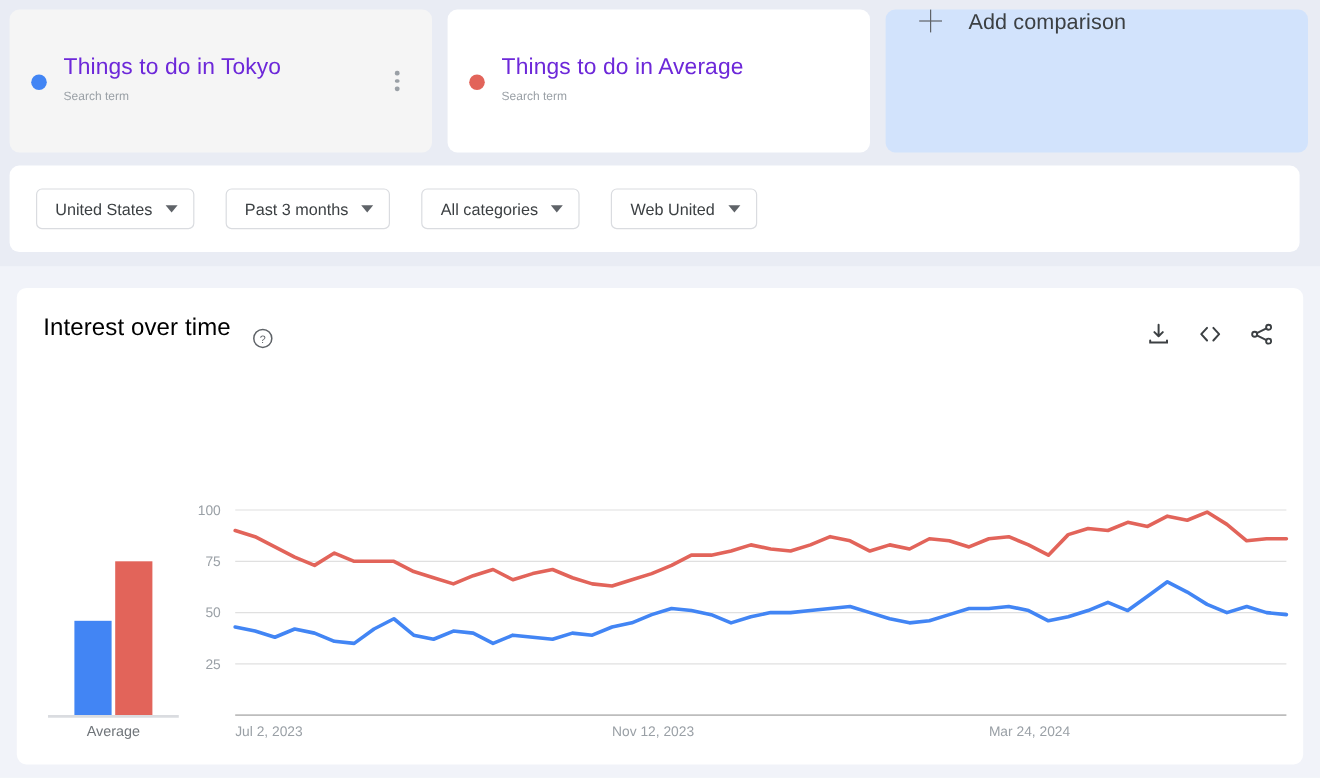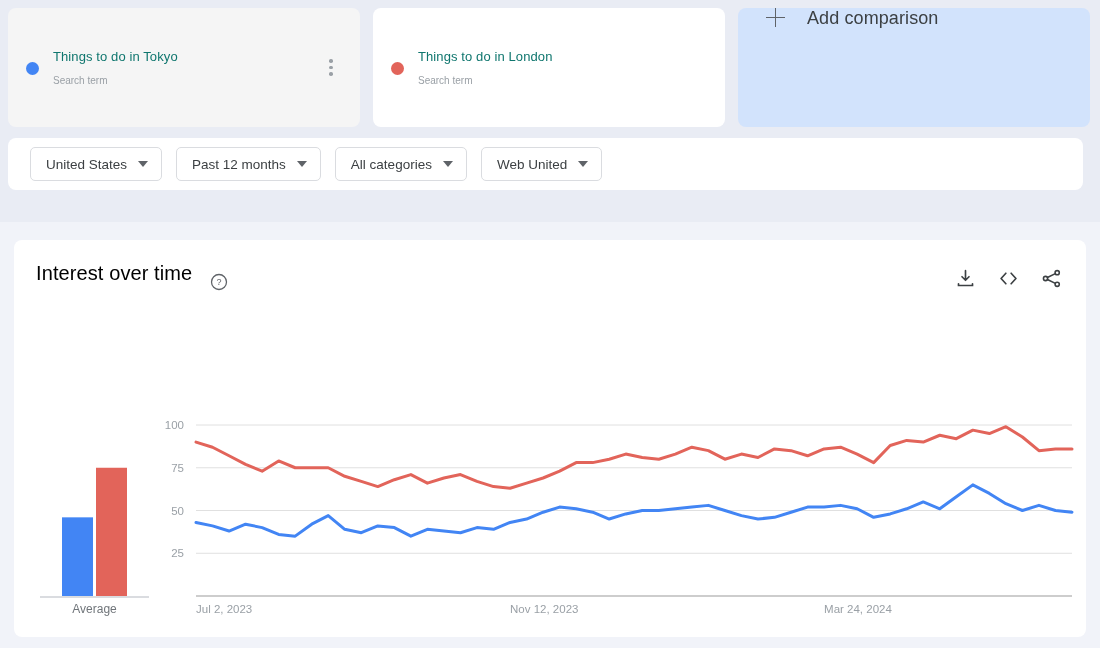--- a/index.html
+++ b/index.html
@@ -38,21 +38,21 @@
     display: flex; align-items: center;
     padding: 0 18px 0 18px;
   }
   .term-card.selected { background: #f5f5f5; }
   .term-dot {
     width: 13px; height: 13px; border-radius: 50%;
     flex: 0 0 13px; margin-right: 14px; margin-top: 2px;
   }
   .term-text { flex: 1 1 auto; min-width: 0; }
   .term-title {
-    font-size: 13px; color: #0f766e; line-height: 24px;
+    font-size: 19px; color: #6d28d9; line-height: 24px;
     white-space: nowrap; overflow: hidden; text-overflow: ellipsis;
     font-weight: 400; letter-spacing: 0.1px;
   }
   .term-sub {
     font-size: 10px; color: #9aa0a6; line-height: 18px; margin-top: 3px;
   }
   .kebab {
     width: 22px; height: 26px; flex: 0 0 22px;
     display: flex; flex-direction: column; align-items: center;
     justify-content: center; gap: 3px; cursor: pointer;
@@ -72,23 +72,23 @@
   .plus-icon::before, .plus-icon::after {
     content: ""; position: absolute; background: #5f6368;
   }
   .plus-icon::before { left: 0; top: 8.5px; width: 19px; height: 1.8px; }
   .plus-icon::after  { top: 0; left: 8.5px; height: 19px; width: 1.8px; }
   .add-label { font-size: 18px; color: #3c4043; letter-spacing: .1px; }
 
   
   .filters-bar {
     position: absolute; left: 8px; top: 138px;
-    width: 1075px; height: 52px;
+    width: 1075px; height: 72px;
     background: #ffffff; border-radius: 8px;
-    display: flex; align-items: center; padding-left: 22px; gap: 14px;
+    display: flex; align-items: center; padding-left: 22px; gap: 26px;
   }
   .filter-chip {
     height: 34px; border: 1px solid #dadce0; border-radius: 5px;
     display: flex; align-items: center; padding: 0 13px 0 15px;
     background: #fff; cursor: pointer;
   }
   .filter-label { font-size: 13.5px; color: #3c4043; white-space: nowrap; }
   .caret {
     width: 0; height: 0; margin-left: 11px;
     border-left: 5px solid transparent; border-right: 5px solid transparent;
@@ -139,38 +139,38 @@
       <div class="kebab">
           <i></i>
           <i></i>
           <i></i>
         </div>
     </div>
 
     <div class="term-card">
       <span class="term-dot" style="background:#E2645A"></span>
       <div class="term-text">
-        <div class="term-title">Things to do in London</div>
+        <div class="term-title">Things to do in Average</div>
         <div class="term-sub">Search term</div>
       </div>
     </div>
 
     <div class="add-card">
       <span class="plus-icon"></span>
       <span class="add-label">Add comparison</span>
     </div>
   </div>
 
   <div class="filters-bar">
     <div class="filter-chip">
       <span class="filter-label">United States</span>
       <span class="caret"></span>
     </div>
     <div class="filter-chip">
-      <span class="filter-label">Past 12 months</span>
+      <span class="filter-label">Past 3 months</span>
       <span class="caret"></span>
     </div>
     <div class="filter-chip">
       <span class="filter-label">All categories</span>
       <span class="caret"></span>
     </div>
     <div class="filter-chip">
       <span class="filter-label">Web United</span>
       <span class="caret"></span>
     </div>

